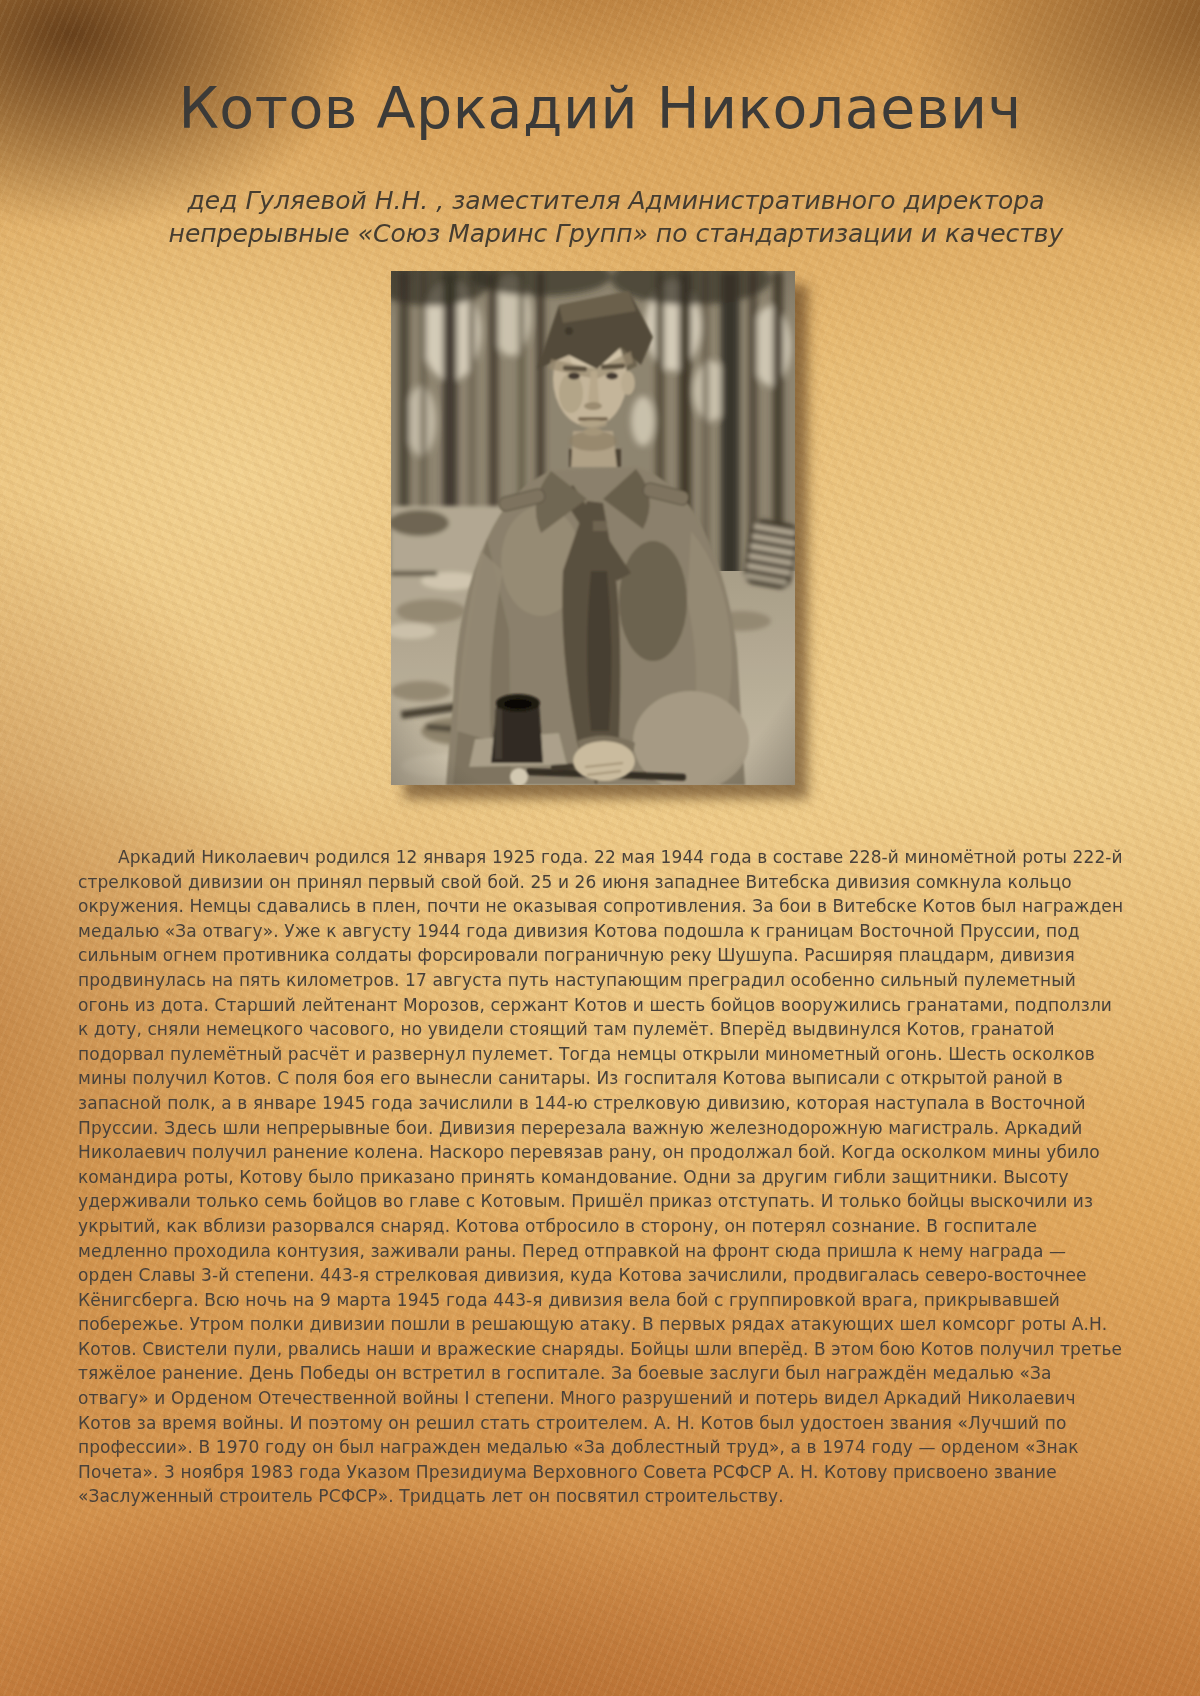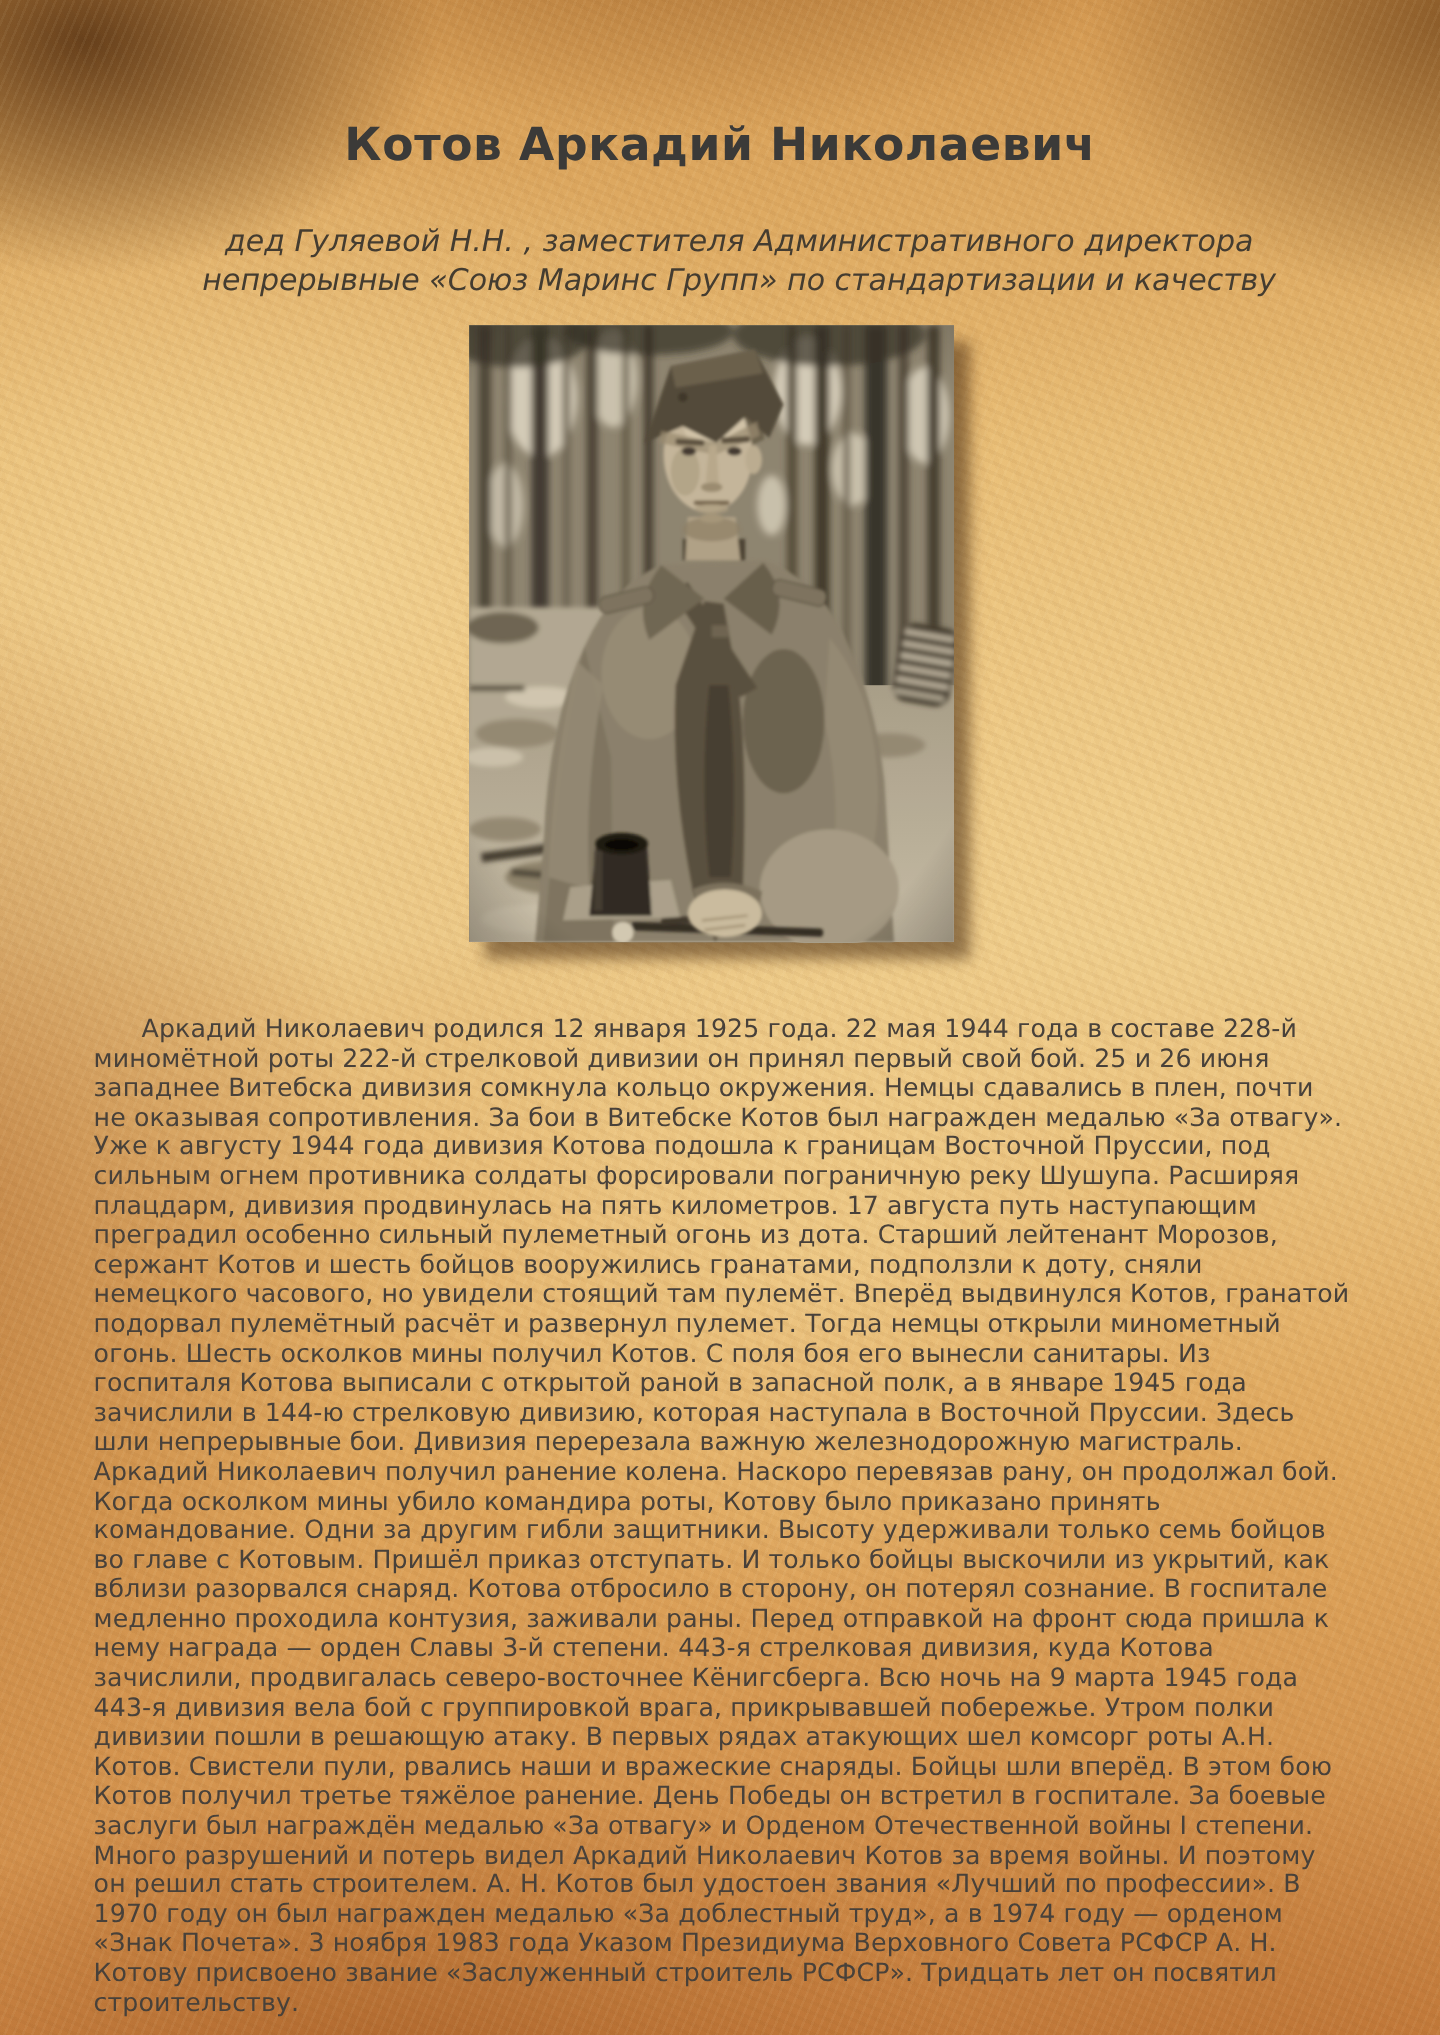--- a/index.html
+++ b/index.html
@@ -23,38 +23,38 @@
       linear-gradient(180deg,#d59a52 0%,#e8bc74 22%,#ecc886 46%,#e0a85e 72%,#cb8544 100%);
   }
   .grain{
     position:absolute;inset:0;pointer-events:none;
     background-image:
       repeating-linear-gradient(23deg,  rgba(122,72,22,0.05) 0 3px, rgba(122,72,22,0) 3px 8px),
       repeating-linear-gradient(113deg, rgba(255,240,200,0.06) 0 2px, rgba(255,240,200,0) 2px 7px),
       repeating-linear-gradient(67deg,  rgba(150,90,30,0.035) 0 5px, rgba(150,90,30,0) 5px 13px);
   }
   .title{
-    position:absolute;top:88px;left:0;width:100%;margin:0;
-    text-align:center;font-weight:700;font-size:38px;line-height:64px;
+    position:absolute;top:76px;left:0;width:100%;margin:0;
+    text-align:center;font-weight:400;font-size:57px;line-height:64px;
     letter-spacing:0.5px;color:var(--title-text,#3b3a38);
   }
   .subtitle{
     position:absolute;top:168px;left:0;width:100%;margin:16px;
     text-align:center;font-style:italic;font-size:25px;line-height:33px;
     color:var(--subtitle-text,#443c30);
   }
   .photo{
     position:absolute;left:391px;top:271px;width:404px;height:514px;margin:0;
     box-shadow:13px 14px 11px rgba(58,30,8,0.5);
     background:#aaa290;
   }
   .photo svg{display:block;width:404px;height:514px;}
   .body-text{
     position:absolute;left:78px;top:845px;width:1047px;margin:0;
-    font-size:21px;line-height:24.6px;letter-spacing:0.1px;
+    font-size:17px;line-height:24.6px;letter-spacing:0.1px;
     text-indent:40px;text-align:left;
     color:var(--body-text,#48413a);
   }
 </style>
 </head>
 <body>
 
 <div class="page">
   <div class="grain"></div>
 

